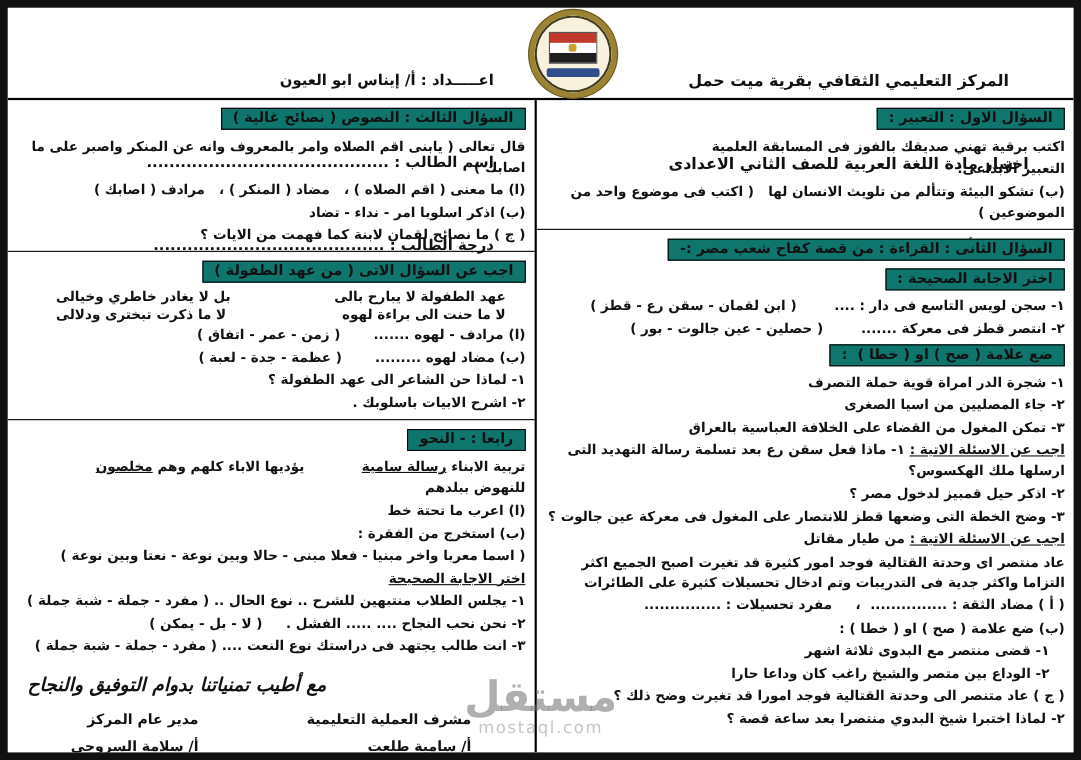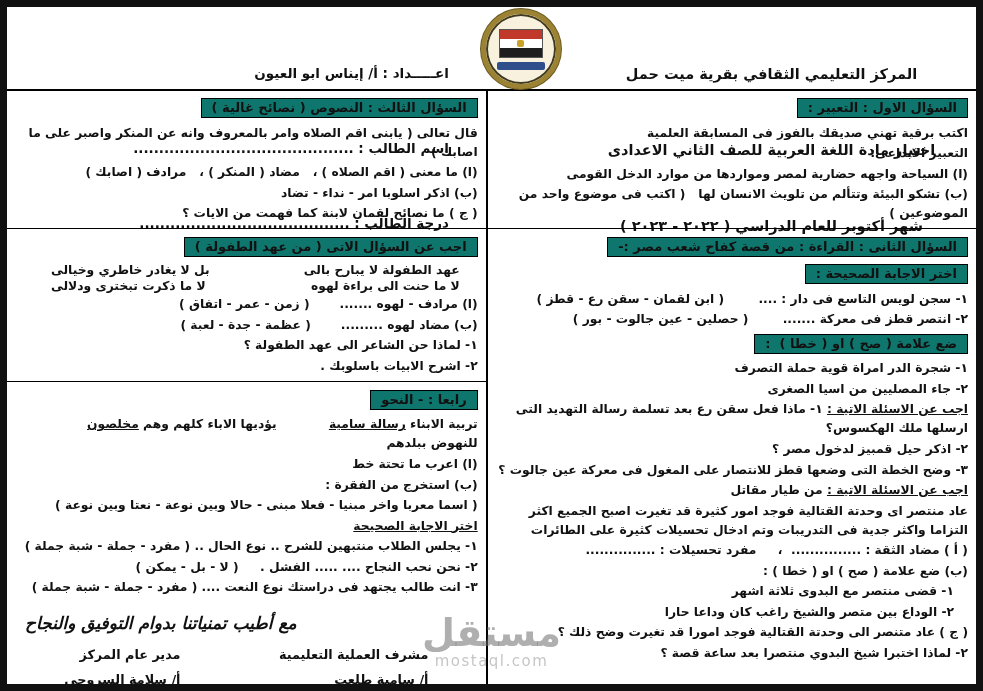--- a/index.html
+++ b/index.html
@@ -87,32 +87,32 @@
       <div>درجة الطالب : .........................................</div>
     </div>
   </header>
 
   <main class="columns">
 
     <section class="col col-right">
       <div><span class="box">السؤال الاول : التعبير :</span></div>
       <div class="ln">اكتب برقية تهني صديقك بالفوز فى المسابقة العلمية</div>
       <div class="ln strong">التعبير الابداعى:</div>
-      <div class="ln">(ا) السياحة واجهه حضارية لمصر ومواردها من موارد الدخل القومى</div>
       <div class="ln">(ب) تشكو البيئة وتتألم من تلويث الانسان لها   ( اكتب فى موضوع واحد من الموضوعين )</div>
 
       <hr class="rule">
 
       <div><span class="box">السؤال الثانى : القراءة : من قصة كفاح شعب مصر :-</span></div>
       <div><span class="box">اختر الاجابة الصحيحة :</span></div>
       <div class="ln">١- سجن لويس التاسع فى دار : ....        ( ابن لقمان - سقن رع - قطز )</div>
       <div class="ln">٢- انتصر قطز فى معركة .......        ( حصلين - عين جالوت - بور )</div>
       <div><span class="box">ضع علامة ( صح ) او ( خطا )  :</span></div>
       <div class="ln">١- شجرة الدر امراة قوية حملة التصرف</div>
       <div class="ln">٢- جاء المصليين من اسيا الصغرى</div>
+      <div class="ln">٣- تمكن المغول من القضاء على الخلافة العباسية بالعراق</div>
 
       <div class="ln"><span class="lead">اجب عن الاسئلة الاتية :</span><span> ١- ماذا فعل سقن رع بعد تسلمة رسالة التهديد التى ارسلها ملك الهكسوس؟</span></div>
       <div class="ln">٢- اذكر حيل قمبيز لدخول مصر ؟</div>
       <div class="ln">٣- وضح الخطة التى وضعها قطز للانتصار على المغول فى معركة عين جالوت ؟</div>
 
       <div class="ln"><span class="lead">اجب عن الاسئلة الاتية :</span><span class="strong"> من طيار مقاتل</span></div>
       <div class="ln">عاد منتصر اى وحدتة القتالية فوجد امور كثيرة قد تغيرت اصبح الجميع اكثر التزاما واكثر جدية فى التدريبات وتم ادخال تحسيلات كثيرة على الطائرات</div>
       <div class="ln">( أ ) مضاد الثقة : ...............  ،     مفرد تحسيلات : ...............</div>
       <div class="ln">(ب) ضع علامة ( صح ) او ( خطا ) :</div>
       <div class="ln indent">١- قضى منتصر مع البدوى ثلاثة اشهر</div>

